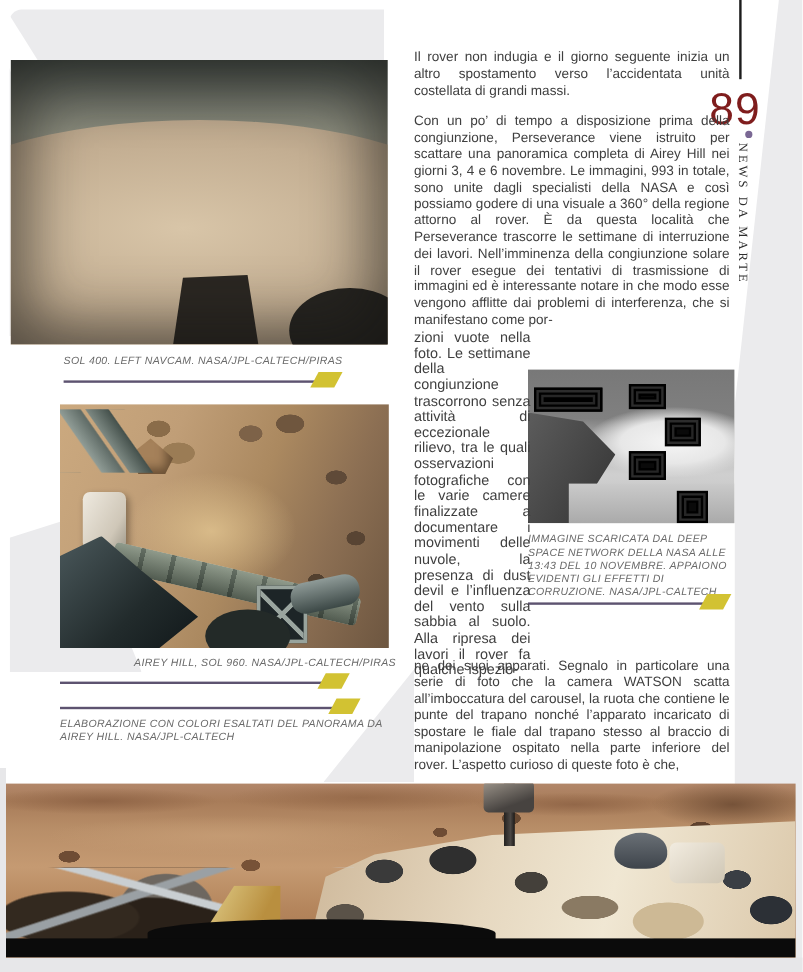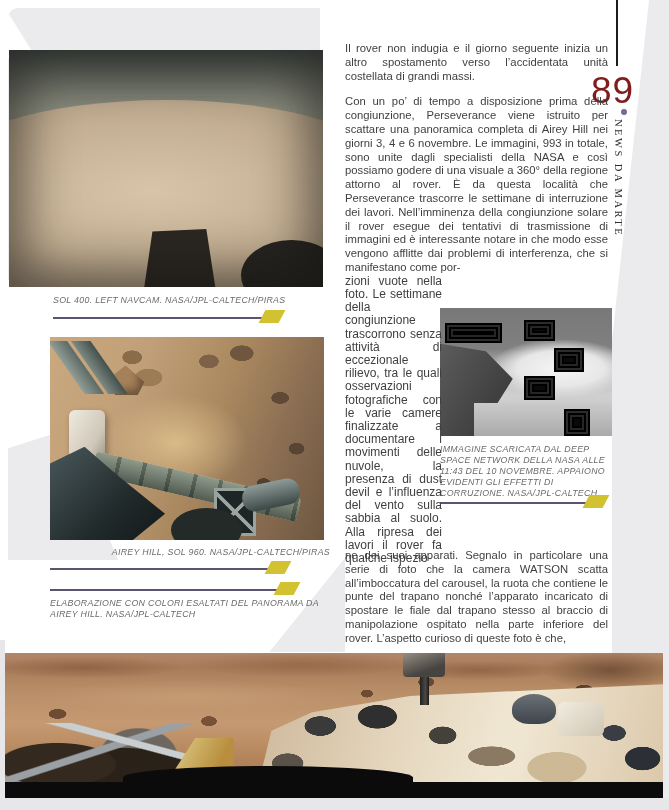--- a/index.html
+++ b/index.html
@@ -230,21 +230,21 @@
   <div class="photo dsn">
     <div class="dsn-dune"></div>
     <div class="dsn-rover"></div>
     <div class="dsn-sand"></div>
     <div class="glitch glitch-1"></div>
     <div class="glitch glitch-2"></div>
     <div class="glitch glitch-3"></div>
     <div class="glitch glitch-4"></div>
     <div class="glitch glitch-5"></div>
   </div>
-  <div class="caption" style="left:440px;top:444px;width:172px;">IMMAGINE SCARICATA DAL DEEP SPACE NETWORK DELLA NASA ALLE 11:43 DEL 10 NOVEMBRE. APPAIONO EVIDENTI GLI EFFETTI DI CORRUZIONE. NASA/JPL-CALTECH</div>
+  <div class="caption" style="left:440px;top:444px;width:172px;">IMMAGINE SCARICATA DAL DEEP SPACE NETWORK DELLA NASA ALLE 13:43 DEL 10 NOVEMBRE. APPAIONO EVIDENTI GLI EFFETTI DI CORRUZIONE. NASA/JPL-CALTECH</div>
   <div class="cap-rule" style="left:440px;top:502px;width:152px;"></div>
   <div class="marker" style="left:586px;top:495px;"></div>
 
   <div class="column">
     <div class="flow-top">
       <p>Il rover non indugia e il giorno seguente inizia un altro spostamento verso l’accidentata unità costellata di grandi massi.</p>
       <p class="gap">Con un po’ di tempo a disposizione prima della congiunzione, Perseverance viene istruito per scattare una panoramica completa di Airey Hill nei giorni 3, 4 e 6 novembre. Le immagini, 993 in totale, sono unite dagli specialisti della NASA e così possiamo godere di una visuale a 360° della regione attorno al rover. È da questa località che Perseverance trascorre le settimane di interruzione dei lavori. Nell’imminenza della congiunzione solare il rover esegue dei tentativi di trasmissione di immagini ed è interessante notare in che modo esse vengono afflitte dai problemi di interferenza, che si manifestano come por-</p>
     </div>
     <div class="flow-mid">zioni vuote nella foto. Le settimane della congiunzione trascorrono senza attività di eccezionale rilievo, tra le quali osservazioni fotografiche con le varie camere finalizzate a documentare i movimenti delle nuvole, la presenza di dust devil e l’influenza del vento sulla sabbia al suolo. Alla ripresa dei lavori il rover fa qualche ispezio-</div>
     <div class="flow-bottom">ne dei suoi apparati. Segnalo in particolare una serie di foto che la camera WATSON scatta all’imboccatura del carousel, la ruota che contiene le punte del trapano nonché l’apparato incaricato di spostare le fiale dal trapano stesso al braccio di manipolazione ospitato nella parte inferiore del rover. L’aspetto curioso di queste foto è che,</div>

